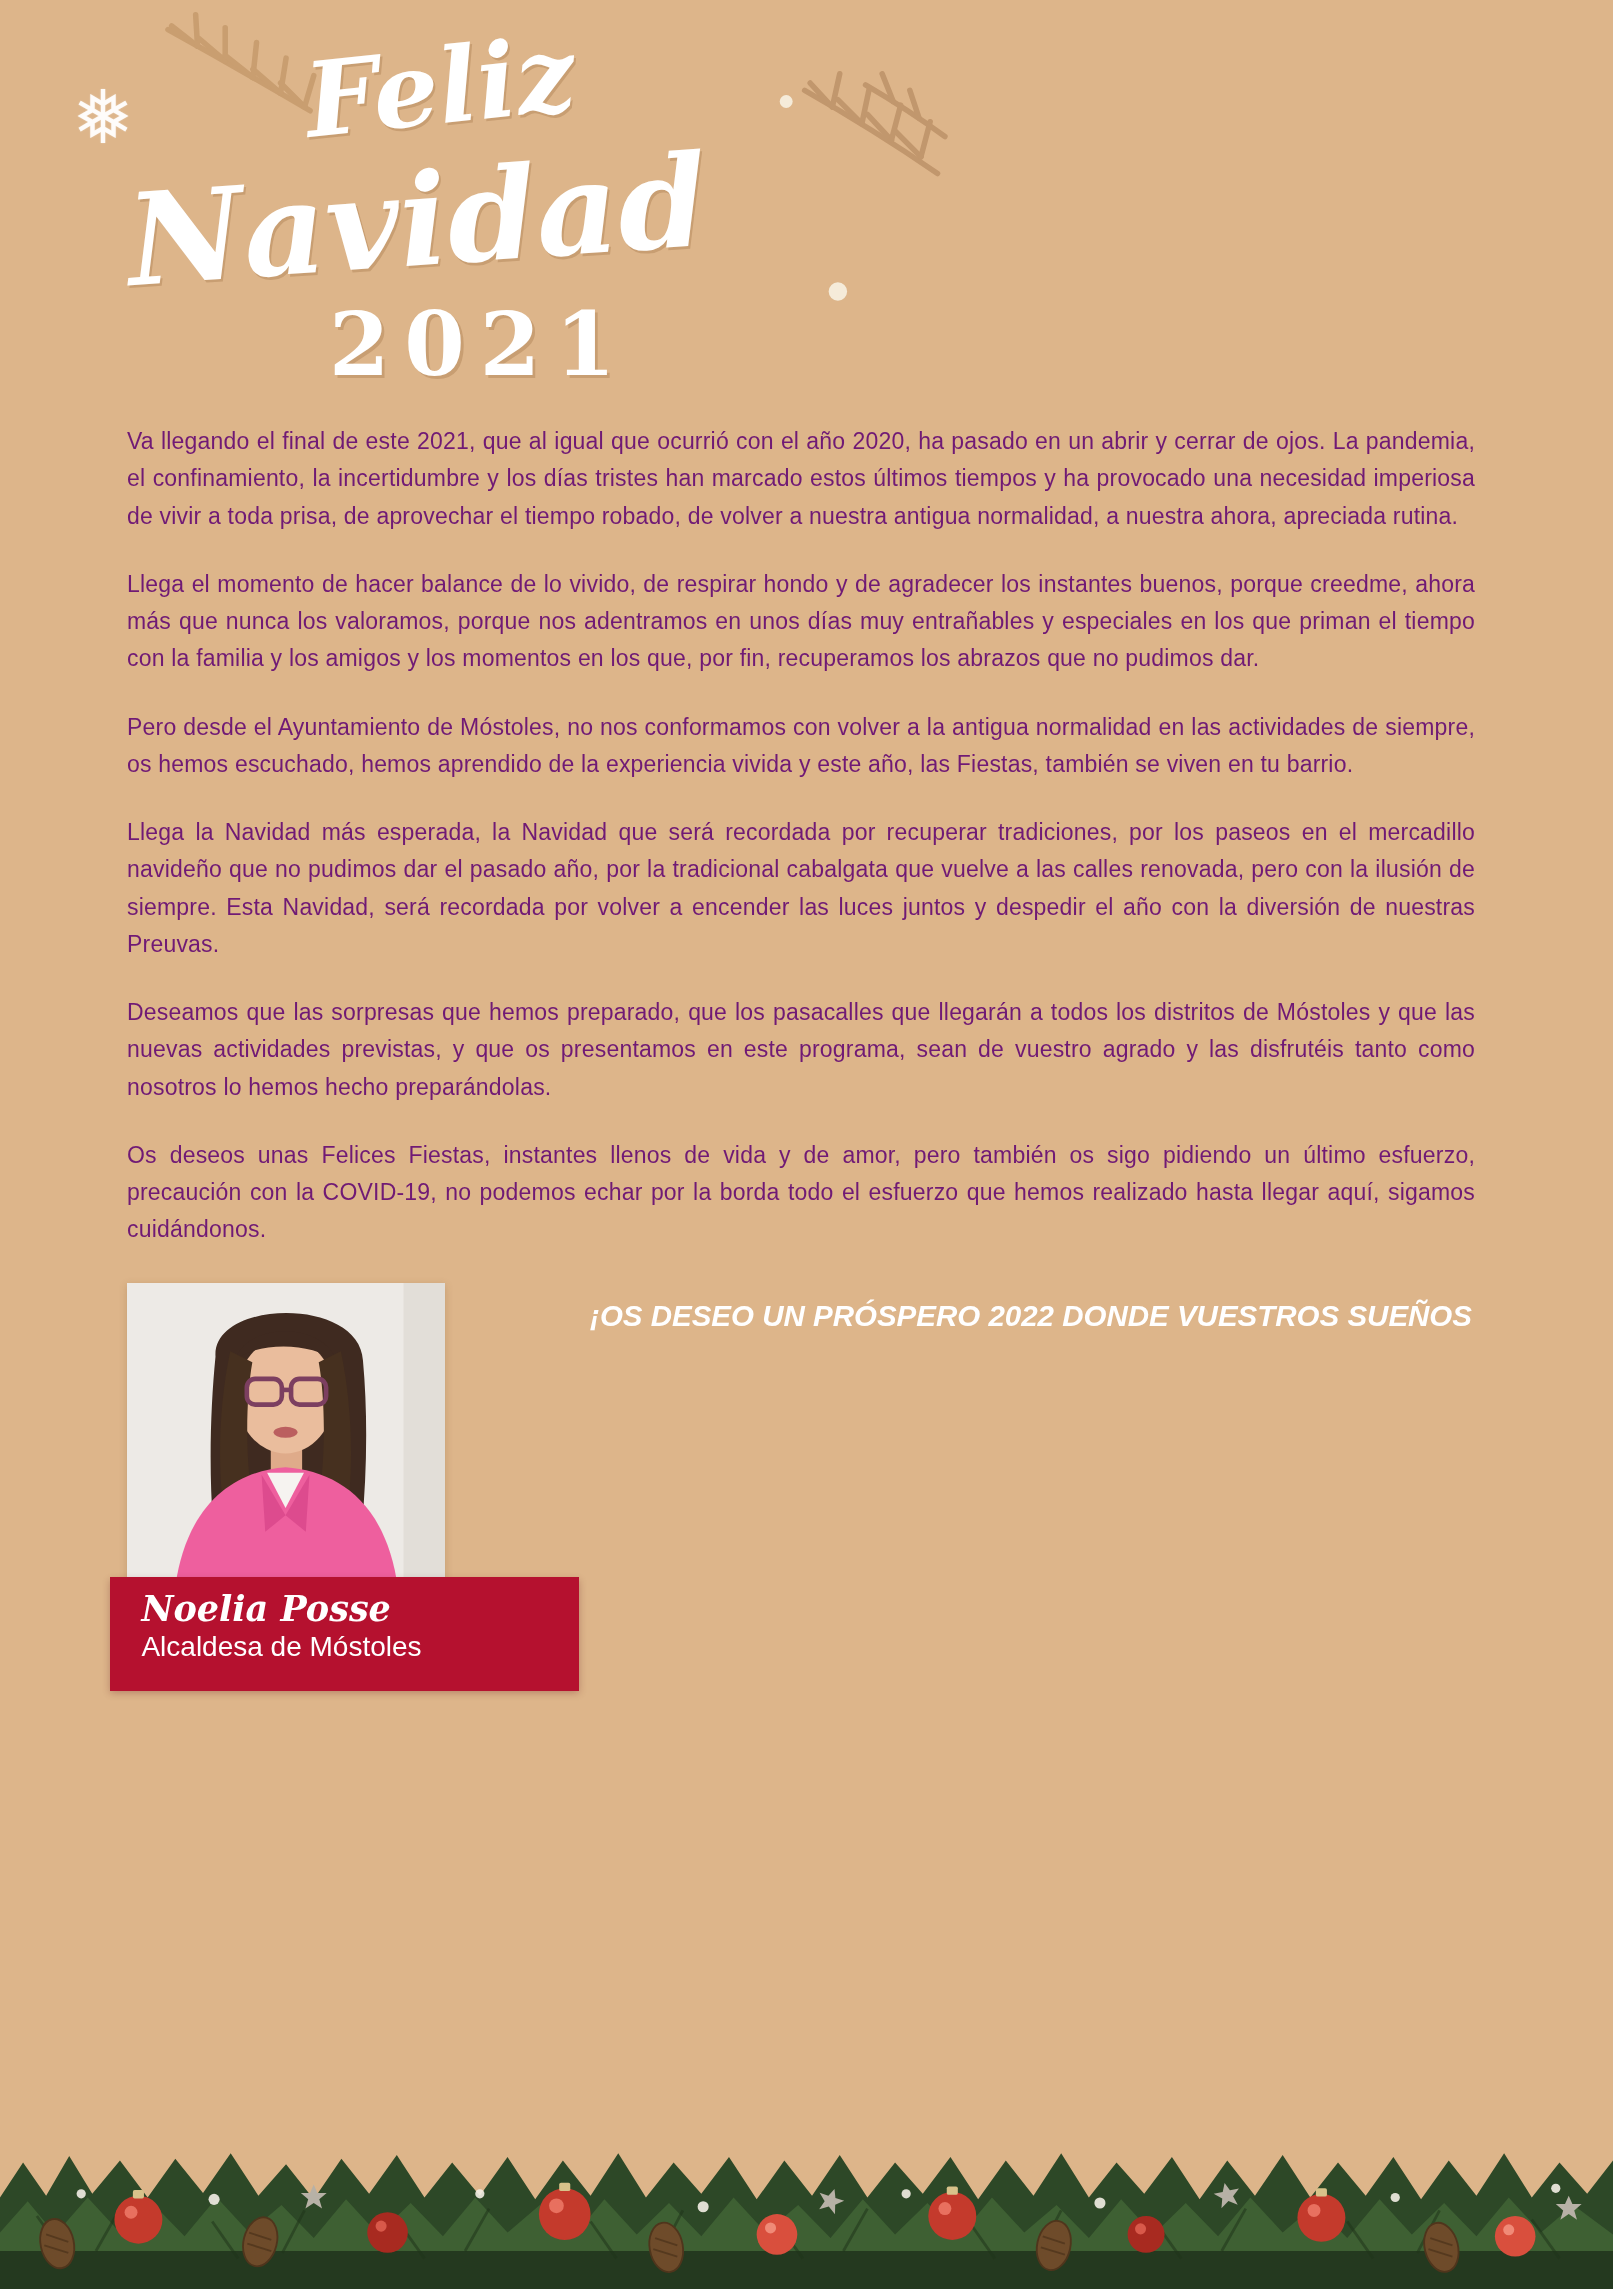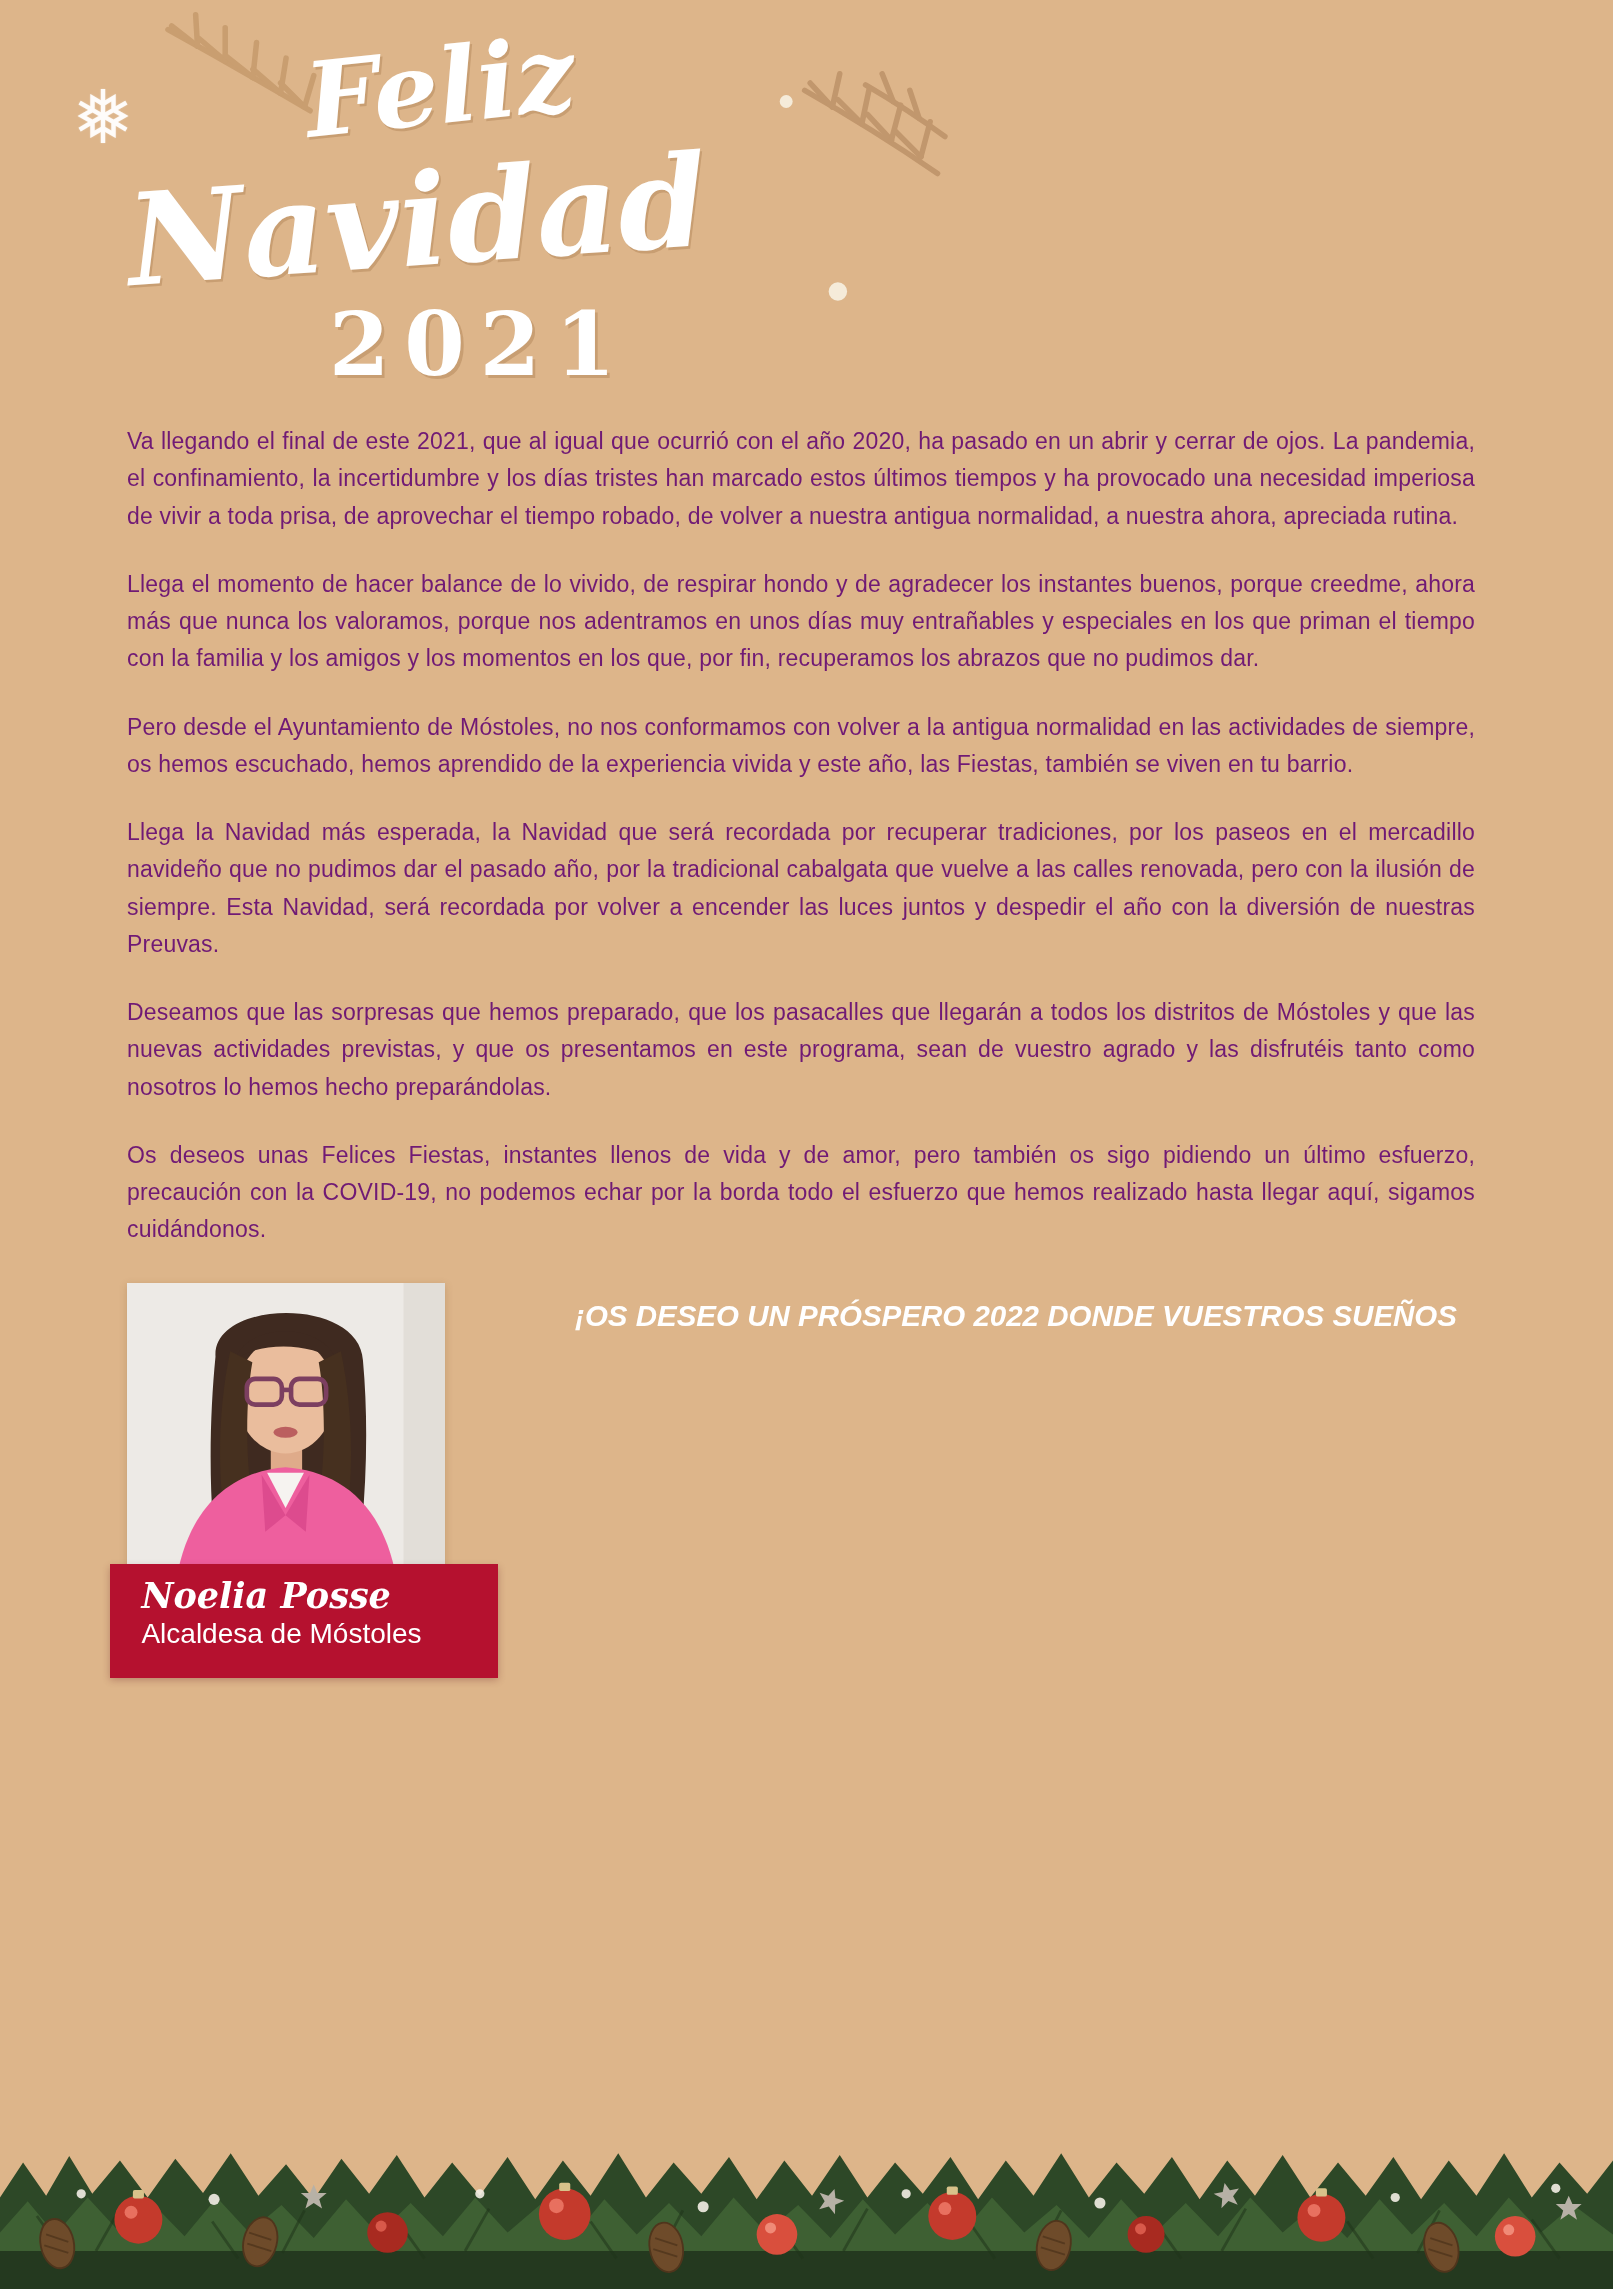--- a/index.html
+++ b/index.html
@@ -31,32 +31,32 @@
   
   .letter { position:relative; z-index:3; margin:423px 138px 0 127px; }
   .letter p {
     margin:0 0 31px 0; font-size:23px; line-height:1.62;
     text-align:justify; letter-spacing:0.2px; color:#701a75;
   }
 
   
   .sig-row { position:relative; height:554px; margin-top:28px; }
   .closing {
-    position:absolute; right:18px; top:11px; width:1071px;
+    position:absolute; right:3px; top:11px; width:1071px;
     text-align:right; font-style:italic; font-weight:bold;
     font-size:29.5px; line-height:1.7; color:#ffffff;padding-left:27px;
   }
   .closing span { display:block; }
   .photo-frame {
     position:absolute; left:0; top:3.7px; width:318px; height:306px;
     background:#edeae6; box-shadow:0 1.8px 7.4px rgba(120,80,40,.25);
   }
   .photo-frame svg { display:block; }
   .banner {
-    position:absolute; left:-16.6px; top:284px; width:388px; height:114px;
+    position:absolute; left:-16.6px; top:297px; width:469px; height:114px;
     background:#b5112f; box-shadow:0 2.8px 7.4px rgba(100,20,30,.3);
     padding:0; box-sizing:border-box;
   }
   .sig-name {
     font-family:"DejaVu Serif", serif; font-style:italic; font-weight:bold;
     font-size:35px; color:#ffffff; margin:13px 0 1.8px 31px; line-height:1.1;
   }
   .sig-title { font-size:28px; color:#ffffff; margin:0 2px 0 31px; line-height:1.2; }
 
   

